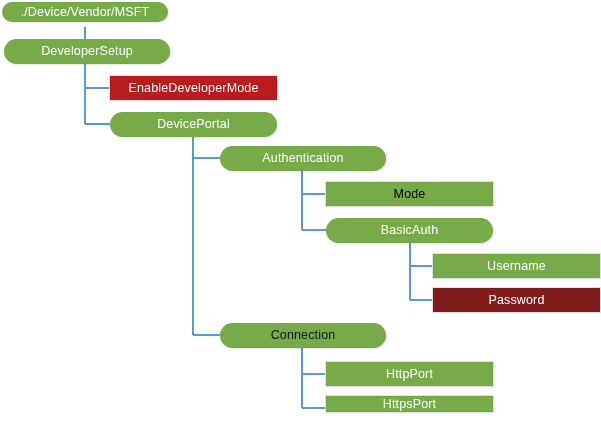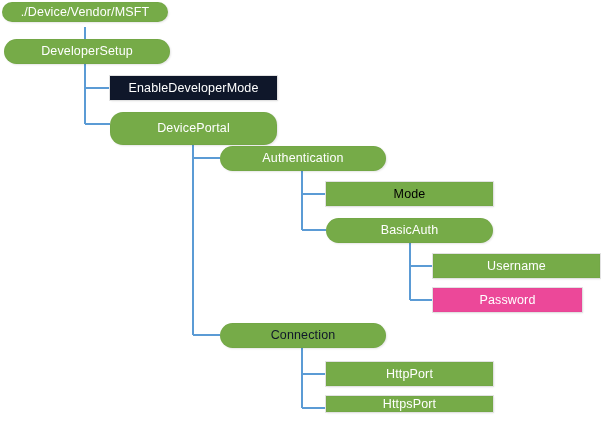--- a/index.html
+++ b/index.html
@@ -104,39 +104,39 @@
       </g>
     </svg>
 
   <div id="node-layer">
       <div class="node rounded" style="left: 2px; top: 2px; width: 166px; height: 20px; background: rgb(118, 171, 72); color: rgb(255, 255, 255);">
         <span class="node-label">./Device/Vendor/MSFT</span>
       </div>
       <div class="node rounded" style="left: 4px; top: 39px; width: 166px; height: 25px; background: rgb(118, 171, 72); color: rgb(255, 255, 255); text-align: center;">
         <span class="node-label">DeveloperSetup</span>
       </div>
-      <div class="node rect" style="left: 110px; top: 76px; width: 167px; height: 24px; background: #0f172a; color: rgb(255, 255, 255);">
+      <div class="node rect" style="left: 110px; top: 76px; width: 167px; height: 24px; background: #b91c1c; color: rgb(255, 255, 255);">
         <span class="node-label">EnableDeveloperMode</span>
       </div>
-      <div class="node rounded" style="left: 110px; top: 112px; width: 167px; height: 33px; background: rgb(118, 171, 72); color: rgb(255, 255, 255);">
+      <div class="node rounded" style="left: 110px; top: 112px; width: 167px; height: 25px; background: rgb(118, 171, 72); color: rgb(255, 255, 255);">
         <span class="node-label">DevicePortal</span>
       </div>
       <div class="node rounded" style="left: 220px; top: 146px; width: 166px; height: 25px; background: rgb(118, 171, 72); color: rgb(255, 255, 255);">
         <span class="node-label">Authentication</span>
       </div>
       <div class="node rect" style="left: 326px; top: 182px; width: 167px; height: 24px; background: rgb(118, 171, 72); color: #000000;">
         <span class="node-label">Mode</span>
       </div>
       <div class="node rounded" style="left: 326px; top: 218px; width: 167px; height: 25px; background: rgb(118, 171, 72); color: rgb(255, 255, 255);">
         <span class="node-label">BasicAuth</span>
       </div>
       <div class="node rect" style="left: 433px; top: 254px; width: 167px; height: 24px; background: rgb(118, 171, 72); color: rgb(255, 255, 255);">
         <span class="node-label">Username</span>
       </div>
-      <div class="node rect" style="left: 433px; top: 288px; width: 149px; height: 24px; background: #ec4899; color: rgb(255, 255, 255);">
+      <div class="node rect" style="left: 433px; top: 288px; width: 167px; height: 24px; background: #7f1d1d; color: rgb(255, 255, 255);">
         <span class="node-label">Password</span>
       </div>
       <div class="node rounded" style="left: 220px; top: 323px; width: 166px; height: 25px; background: rgb(118, 171, 72); color: #0f172a;">
         <span class="node-label">Connection</span>
       </div>
       <div class="node rect" style="left: 326px; top: 362px; width: 167px; height: 24px; background: rgb(118, 171, 72); color: rgb(255, 255, 255);">
         <span class="node-label">HttpPort</span>
       </div>
       <div class="node rect" style="left: 326px; top: 396px; width: 167px; height: 16px; background: rgb(118, 171, 72); color: rgb(255, 255, 255);">
         <span class="node-label">HttpsPort</span>

